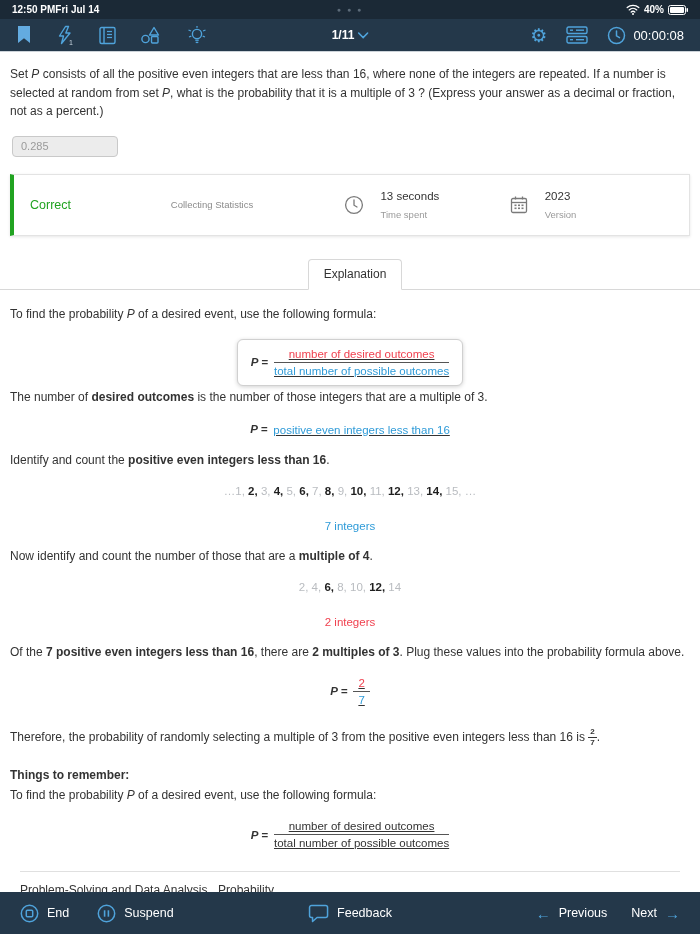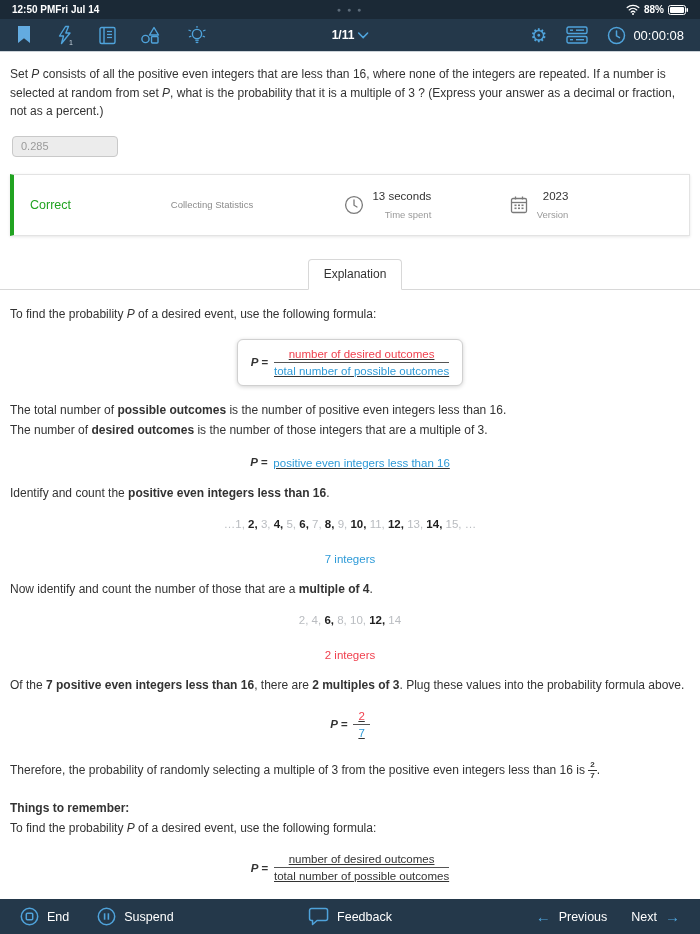--- a/index.html
+++ b/index.html
@@ -37,21 +37,21 @@
   }
   
   .result-card {
     margin:17px 10px 0; background:#fff;
     border:1px solid #e3e3e3; border-left:4px solid #21a321;
     box-shadow:0 1px 3px rgba(0,0,0,.10);
     height:62px; display:flex; align-items:center; padding:0 16px 0 16px;
   }
   .rc-status { width:150px; color:#21a321; font-size:12.5px; }
   .rc-stats { width:185px; color:#8b8b8b; font-size:9.5px; }
-  .rc-block { display:flex; align-items:center; gap:8px; width:175px;text-align:right; }
+  .rc-block { display:flex; align-items:center; gap:16px; width:175px; }
   .rc-val { font-size:11.5px; color:#333; }
   .rc-lab { font-size:9.5px; color:#9a9a9a; margin-top:7px; }
   
   .tab-strip { margin-top:23px; border-bottom:1px solid #d8d8d8; padding-left:10px; display:flex;justify-content:center; }
   .tab {
     border:1px solid #d8d8d8; border-bottom:1px solid #fff; margin-bottom:-1px;
     border-radius:4px 4px 0 0; padding:7px 15px 8px; font-size:12px; color:#333; background:#fff; cursor:pointer;
   }
   
   .expl { padding:0 10px; font-size:12px; }
@@ -79,21 +79,21 @@
   .inline-frac { display:inline-flex; flex-direction:column; text-align:center; font-size:8px; font-weight:bold; vertical-align:middle; line-height:1.15; position:relative; top:-1px; }
   .inline-frac .fnum { border-bottom:1px solid #333; padding:0 2px 1px; }
   
   .footer-divider { margin:22px 10px 0; border-top:1px solid #e0e0e0; }
   .footer-cols { display:flex; padding:11px 10px 0; }
   .fcol1 { width:198px; }
   .fc-value { font-size:12px; color:#333; }
   .fc-label { font-size:11px; color:#9e9e9e; margin-top:3px; }
   
   .bottom-bar {
-    position:absolute; bottom:0; left:0; right:0; height:35px; background:#24384a;
+    position:absolute; bottom:0; left:0; right:0; height:42px; background:#24384a;
     display:flex; align-items:center; padding:16px 20px; color:#fff; font-size:12.5px;
   }
   .bb-left { display:flex; gap:28px; }
   .bb-center { position:absolute; left:50%; transform:translateX(-50%); }
   .bb-right { margin-left:auto; display:flex; gap:24px; align-items:center; }
   .bb-item { display:flex; align-items:center; gap:8px; cursor:pointer; }
   .arrow { color:#4fa3db; font-size:15px; line-height:1; }
   svg { display:block; }
 </style>
 </head>
@@ -112,21 +112,21 @@
     <span>
       <svg width="14" height="11" viewBox="0 0 14 11">
           <g fill="none" stroke="#fff" stroke-width="1.3" stroke-linecap="round">
             <path d="M1.2 3.6a8.6 8.6 0 0 1 11.6 0"></path>
             <path d="M3.2 5.9a5.6 5.6 0 0 1 7.6 0"></path>
             <path d="M5.2 8.1a2.7 2.7 0 0 1 3.6 0"></path>
           </g>
           <circle cx="7" cy="10" r="1" fill="#fff"></circle>
         </svg>
     </span>
-    <span>88%</span>
+    <span>40%</span>
     <span>
       <svg width="20" height="10" viewBox="0 0 20 10">
           <rect x="0.5" y="0.5" width="17" height="9" rx="2" fill="none" stroke="#fff" stroke-width="1"></rect>
           <rect x="2" y="2" width="14" height="6" rx="1" fill="#fff"></rect>
           <rect x="18.5" y="3" width="1.5" height="4" rx="0.7" fill="#fff"></rect>
         </svg>
     </span>
   </div>
 </div>
 
@@ -266,21 +266,20 @@
       <span class="eq">
         <span class="lhs">P =</span>
         <span class="frac">
           <span class="fnum red">number of desired outcomes</span>
           <span class="fden blue">total number of possible outcomes</span>
         </span>
       </span>
     </div>
   </div>
 
-  <div class="para"><span>The total number of </span><span class="b">possible outcomes</span><span> is the number of positive even integers less than 16.</span></div>
   <div class="para tight"><span>The number of </span><span class="b">desired outcomes</span><span> is the number of those integers that are a multiple of 3.</span></div>
 
   <div class="center-block">
     <span class="eq">
       <span class="lhs">P =</span>
       <span class="frac">
         <span class="fden blue">positive even integers less than 16</span>
       </span>
     </span>
   </div>

